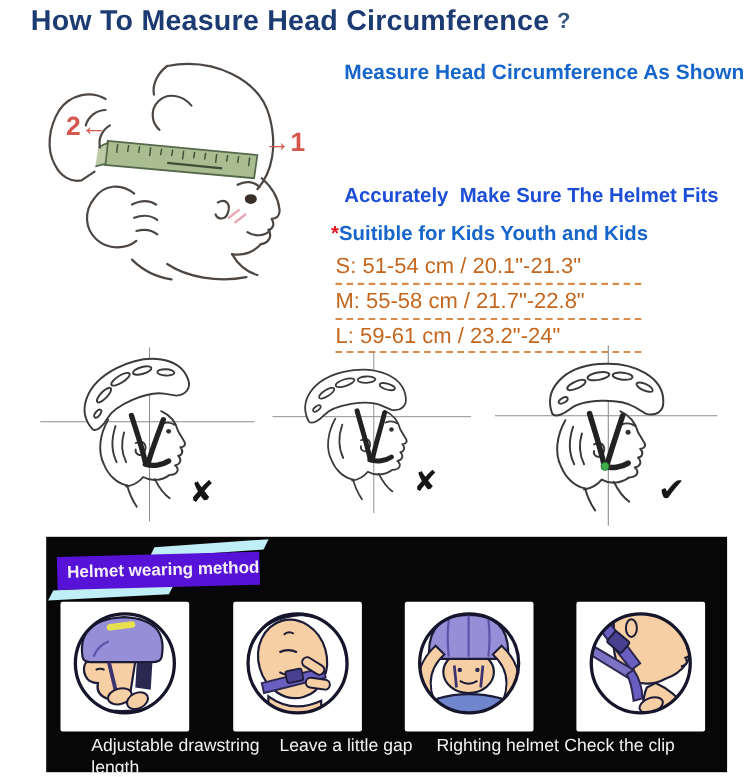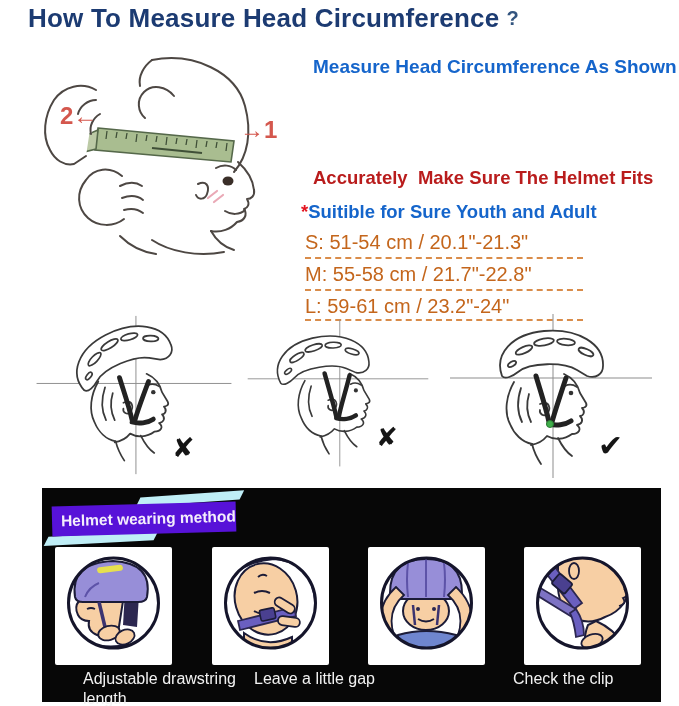--- a/index.html
+++ b/index.html
@@ -15,21 +15,21 @@
     left:28px;top:3px;font-size:26px;font-weight:bold;color:#1c3b72;
     letter-spacing:.2px;white-space:nowrap;
   }
   .title .qmark{font-size:20px;font-weight:600;color:#33557f;margin-left:7px;vertical-align:2px;}
 
   
   .col{left:301px;top:50px;width:385px;height:280px;}
   .shown{left:12px;top:6px;font-size:19px;font-weight:bold;color:#1565cb;white-space:nowrap;}
   .note{left:4px;top:36px;font-size:25px;font-weight:bold;color:#e3141f;letter-spacing:1px;}
   .b1{left:0px;top:82px;font-size:18.5px;font-weight:bold;color:#1565cb;white-space:nowrap;}
-  .b1c{left:12px;top:117px;font-size:18.5px;font-weight:bold;color:#b91c1c;white-space:pre;}
+  .b1c{left:12px;top:117px;font-size:18.5px;font-weight:bold;color:#1d4ed8;white-space:pre;}
   .b2{left:0px;top:151px;font-size:18.5px;font-weight:bold;color:#1565cb;white-space:nowrap;}
   .star{color:#e3141f;}
   .size-line{left:4px;font-size:20px;font-weight:500;color:#c4661c;white-space:nowrap;}
   .s1{top:181px;} .s2{top:213px;} .s3{top:245px;}
   .dash{left:4px;width:278px;height:0;border-top:2px dashed #d98c4a;}
   .d1{top:207px;} .d2{top:239px;} .d3{top:269px;}
 
   
   .measure-illu{left:2px;top:44px;width:288px;height:240px;}
   .red-label{position:absolute;font-size:24px;font-weight:bold;color:#d4574d;white-space:nowrap;}
@@ -133,21 +133,21 @@
       <path d="M122,166 C129,164 136,165 141,169"></path>
     </g>
   </svg>
   <span class="red-label lab-left">2←</span>
   <span class="red-label lab-right">→1</span>
 </div>
 
 <div class="abs col">
   <div class="abs shown">Measure Head Circumference As Shown</div>
   <div class="abs b1c">Accurately  Make Sure The Helmet Fits</div>
-  <div class="abs b2"><span class="star">*</span><span>Suitible for Sure Youth and Adult</span></div>
+  <div class="abs b2"><span class="star">*</span><span>Suitible for Kids Youth and Kids</span></div>
   <div class="abs size-line s1">S: 51-54 cm / 20.1"-21.3"</div>
   <div class="abs dash d1"></div>
   <div class="abs size-line s2">M: 55-58 cm / 21.7"-22.8"</div>
   <div class="abs dash d2"></div>
   <div class="abs size-line s3">L: 59-61 cm / 23.2"-24"</div>
   <div class="abs dash d3"></div>
 </div>
 
 <svg class="fig fig1" viewBox="0 0 210 170">
   <g stroke="#8d8d8d" stroke-width="1">
@@ -355,14 +355,15 @@
         <path d="M52,62 Q60,74 60,88 L52,90 Q50,74 46,66 Z" fill="#6a5fc0" stroke="#2c2750" stroke-width="1.8"></path>
         <rect x="30" y="30" width="17" height="13" rx="2" fill="#4a4090" stroke="#1c1c38" stroke-width="1.8" transform="rotate(40 38 36)"></rect>
         <ellipse cx="68" cy="94" rx="11" ry="6.5" fill="#f7cfa4" stroke="#1c1c38" stroke-width="1.8" transform="rotate(-20 68 94)"></ellipse>
       </g>
       <circle cx="58.5" cy="56" r="45" fill="none" stroke="#15152b" stroke-width="3"></circle>
     </svg>
   </div>
 
   <div class="caption cap1">Adjustable drawstring length</div>
   <div class="caption cap2">Leave a little gap</div>
+  <div class="caption cap3">Righting helmet</div>
   <div class="caption cap4">Check the clip</div>
 </div>
 
 </body></html>

